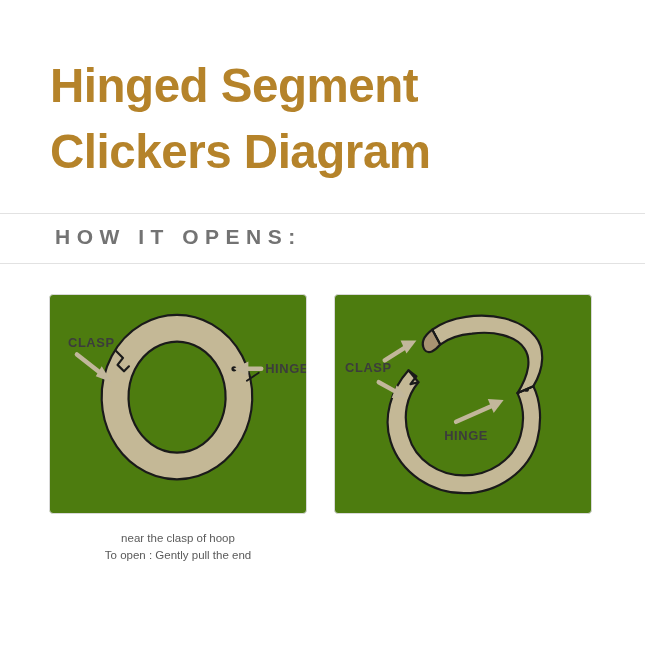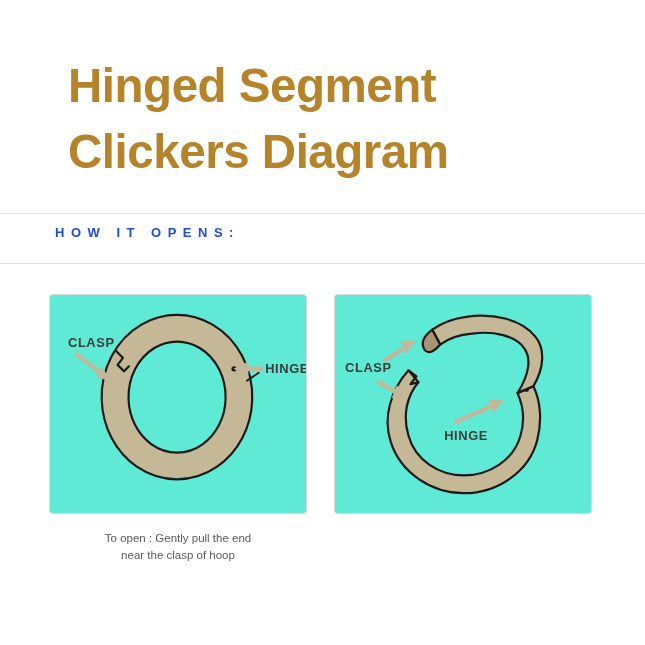--- a/index.html
+++ b/index.html
@@ -18,21 +18,21 @@
   .page {
     width: 645px;
     height: 645px;
     position: relative;
     background: #ffffff;
   }
 
   
   .title-block {
     position: absolute;
-    left: 68px;
+    left: 50px;
     top: 52px;
     width: 560px;
   }
   .title-line {
     font-family: "Liberation Sans", sans-serif;
     font-weight: bold;
     font-size: 49px;
     line-height: 66px;
     letter-spacing: -0.5px;
     color: #b5832a;
@@ -50,36 +50,36 @@
     background: #e2e2e2;
   }
   .rule-top { top: 213px; }
   .rule-bottom { top: 263px; }
 
   .subtitle {
     position: absolute;
     left: 55px;
     top: 225px;
     font-family: "Liberation Sans", sans-serif;
-    font-size: 13px;
+    font-size: 21px;
     font-weight: bold;
     letter-spacing: 6.5px;
-    color: #1d4ed8;
+    color: #737373;
     white-space: nowrap;
   }
 
   
   .panel {
     position: absolute;
     top: 294px;
     width: 258px;
     height: 220px;
     border: 1px solid #d8d8d8;
     border-radius: 4px;
-    background: #5eead4;
+    background: #4d7c0f;
     box-sizing: border-box;
   }
   .panel-left  { left: 49px; }
   .panel-right { left: 334px; }
 
   .panel-svg {
     display: block;
     width: 100%;
     height: 100%;
   }
@@ -224,20 +224,20 @@
         <text class="ring-label" x="110" y="146">HINGE</text>
         <g>
           <line x1="122" y1="128" x2="158" y2="112" stroke="#c2b79b" stroke-width="4.5" stroke-linecap="round"></line>
           <polygon points="170,106 154,105 160,119" fill="#c2b79b"></polygon>
         </g>
       </g>
     </svg>
   </div>
 
   <div class="caption caption-left">
+    <span class="caption-line">near the clasp of hoop</span>
     <span class="caption-line">To open : Gently pull the end</span>
-    <span class="caption-line">near the clasp of hoop</span>
   </div>
 
   <div class="caption caption-right">
   </div>
 
 </div>
 
 </body></html>

